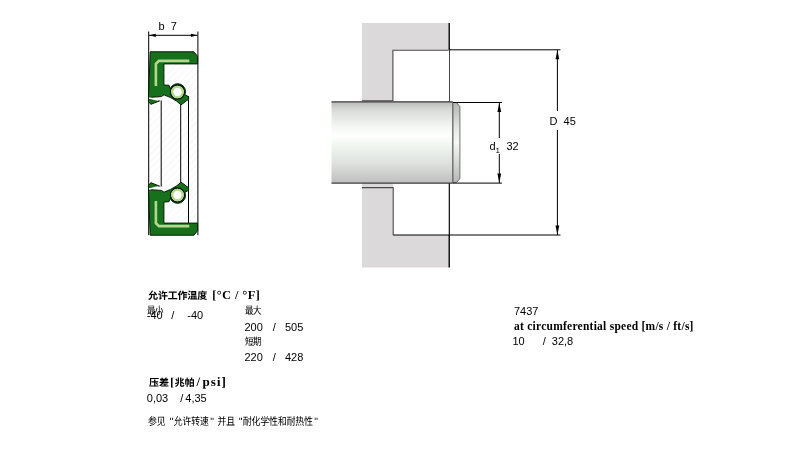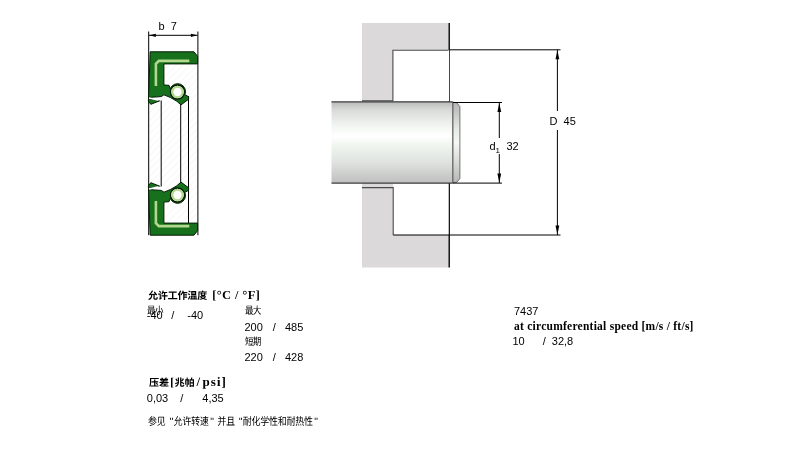--- a/index.html
+++ b/index.html
@@ -88,18 +88,18 @@
     <svg style="position:absolute;left:244.7px;top:332.6px" width="19" height="16" viewBox="0 -12 19 16">
       <path d="M3.8 -8.1V-7.4H8.1V-8.1ZM4.3 -2.5C4.6 -1.8 4.8 -1 4.9 -0.4L5.5 -0.6C5.4 -1.1 5.1 -2 4.9 -2.7ZM4.7 -5.6H7.2V-3.8H4.7ZM4.1 -6.3V-3.1H7.8V-6.3ZM6.9 -2.8C6.7 -2 6.4 -0.9 6.1 -0.2H3.5V0.5H8.2V-0.2H6.8C7 -0.9 7.3 -1.8 7.6 -2.6ZM1.1 -8.6C1 -7.3 0.7 -6.1 0.3 -5.3C0.5 -5.2 0.7 -5 0.8 -4.9C1.1 -5.3 1.2 -5.9 1.4 -6.5H1.9V-4.9L1.8 -4.5H0.4V-3.8H1.8C1.7 -2.5 1.4 -1 0.3 0.1C0.4 0.2 0.7 0.5 0.8 0.6C1.5 -0.2 1.9 -1.2 2.2 -2.2C2.5 -1.6 3 -0.8 3.2 -0.4L3.6 -1C3.4 -1.3 2.6 -2.6 2.3 -3C2.4 -3.3 2.4 -3.6 2.4 -3.8H3.6V-4.5H2.4L2.5 -4.9V-6.5H3.5V-7.2H1.5C1.6 -7.6 1.7 -8 1.7 -8.4Z M9.4 -1.5C9.2 -0.8 8.7 -0.1 8.2 0.4C8.4 0.5 8.6 0.7 8.8 0.8C9.2 0.3 9.7 -0.5 10 -1.3ZM10.7 -1.1C11 -0.7 11.4 0 11.5 0.4L12.1 0.1C11.9 -0.4 11.5 -1 11.1 -1.5ZM15.2 -7.4V-5.7H13.5V-7.4ZM12.9 -8.1V-4.4C12.9 -2.9 12.8 -0.9 12.1 0.4C12.2 0.5 12.5 0.7 12.6 0.9C13.1 -0.1 13.3 -1.4 13.4 -2.7H15.2V-0.2C15.2 -0 15.2 0 15.1 0C14.9 0.1 14.5 0.1 14 0C14.1 0.2 14.2 0.6 14.2 0.8C14.9 0.8 15.3 0.8 15.5 0.6C15.8 0.5 15.8 0.3 15.8 -0.2V-8.1ZM15.2 -5V-3.3H13.5C13.5 -3.7 13.5 -4 13.5 -4.4V-5ZM11.2 -8.4V-7.2H9.7V-8.4H9.1V-7.2H8.3V-6.5H9.1V-2.4H8.2V-1.7H12.4V-2.4H11.8V-6.5H12.4V-7.2H11.8V-8.4ZM9.7 -6.5H11.2V-5.6H9.7ZM9.7 -5H11.2V-4H9.7ZM9.7 -3.4H11.2V-2.4H9.7Z" fill="#000"></path>
     </svg>
     <svg style="position:absolute;left:148.8px;top:373.8px" width="81" height="16" viewBox="0 -12 81 16">
       <path d="M6.8 -2.6C7.3 -2.2 7.9 -1.5 8.2 -1.1L9.1 -1.8C8.8 -2.2 8.2 -2.8 7.6 -3.2ZM1 -8V-4.8C1 -3.3 1 -1.2 0.2 0.3C0.5 0.4 1 0.7 1.2 0.9C2 -0.6 2.2 -3.1 2.2 -4.8V-6.9H9.7V-8ZM5.1 -6.5V-4.7H2.6V-3.6H5.1V-0.6H2V0.5H9.5V-0.6H6.4V-3.6H9.2V-4.7H6.4V-6.5Z M16.6 -8.5C16.5 -8.1 16.2 -7.6 16 -7.2H14.1C13.9 -7.6 13.6 -8.1 13.3 -8.5L12.2 -8.1C12.4 -7.8 12.6 -7.5 12.8 -7.2H11V-6.1H14.2L14.1 -5.7H11.5V-4.6H13.7L13.5 -4.1H10.5V-3H12.8C12.2 -2 11.3 -1.3 10.3 -0.8C10.5 -0.5 10.9 0 11.1 0.3C11.5 0.1 11.8 -0.1 12.1 -0.4V0.6H19.5V-0.5H16.6V-1.4H18.7V-2.5H14L14.3 -3H19.5V-4.1H14.8L15 -4.6H18.6V-5.7H15.4L15.5 -6.1H19.1V-7.2H17.3C17.5 -7.5 17.8 -7.8 18 -8.2ZM15.3 -0.5H12.2C12.7 -0.9 13.1 -1.3 13.4 -1.7V-1.4H15.3Z M22 1.6V-8.3H24.7V-7.9L23.5 -7.7V1L24.7 1.2V1.6Z M26.3 -7.1C26.9 -6.3 27.5 -5.3 27.7 -4.6L28.8 -5.2C28.5 -5.9 27.9 -6.9 27.4 -7.6ZM33.8 -7.7C33.5 -6.9 32.9 -5.9 32.4 -5.2L33.3 -4.7C33.8 -5.3 34.5 -6.3 35 -7.1ZM31.1 -8.4V-1C31.1 0.4 31.5 0.7 32.6 0.7C32.8 0.7 33.7 0.7 34 0.7C34.9 0.7 35.2 0.3 35.4 -1C35 -1.1 34.6 -1.3 34.3 -1.5C34.2 -0.6 34.2 -0.4 33.9 -0.4C33.7 -0.4 32.9 -0.4 32.8 -0.4C32.4 -0.4 32.4 -0.5 32.4 -1V-3.3C33.2 -2.8 34.1 -2.2 34.6 -1.7L35.4 -2.7C34.8 -3.2 33.5 -4 32.6 -4.5L32.4 -4.2V-8.4ZM28.8 -8.4V-4.5L28.8 -4.1C27.8 -3.6 26.7 -3.2 26 -3L26.5 -1.8L28.7 -2.8C28.4 -1.7 27.7 -0.7 26.1 -0.1C26.3 0.2 26.7 0.7 26.8 1C29.7 -0.2 30 -2.3 30 -4.5V-8.4Z M42.2 -8.5C42.1 -8 42 -7.3 41.9 -6.7H40.6V0.9H41.7V0.4H43.8V0.8H45V-6.7H43C43.2 -7.2 43.3 -7.8 43.4 -8.4ZM41.7 -0.7V-2.6H43.8V-0.7ZM41.7 -3.7V-5.6H43.8V-3.7ZM36.2 -6.7V-1.2H37.1V-5.6H37.6V0.9H38.7V-5.6H39.2V-2.3C39.2 -2.2 39.2 -2.2 39.2 -2.2C39.1 -2.2 38.9 -2.2 38.8 -2.2C38.9 -1.9 39 -1.4 39 -1.2C39.4 -1.2 39.6 -1.2 39.9 -1.4C40.1 -1.6 40.1 -1.9 40.1 -2.3V-6.7H38.7V-8.5H37.6V-6.7Z M48.3 0.1H47.4L50.4 -8.6H51.2Z M56.1 -5.7Q56.8 -6.1 57.8 -6.1Q59 -6.1 59.6 -5.4Q60.2 -4.7 60.2 -3.1Q60.2 -1.5 59.5 -0.7Q58.8 0.1 57.5 0.1Q56.8 0.1 56.1 -0Q56.2 0.4 56.2 0.9V2.2L57 2.3V2.8H53.7V2.3L54.3 2.2V-5.4L53.7 -5.5V-6H56.1ZM58.4 -3Q58.4 -5.4 57.2 -5.4Q56.7 -5.4 56.2 -5.2V-0.7Q56.7 -0.5 57.2 -0.5Q58.4 -0.5 58.4 -3Z M66.5 -1.9Q66.5 -0.9 65.9 -0.4Q65.3 0.1 64.1 0.1Q63.7 0.1 63.1 0Q62.5 -0.1 62.2 -0.2V-1.8H62.6L62.9 -1Q63.1 -0.8 63.4 -0.6Q63.8 -0.5 64.2 -0.5Q64.7 -0.5 65 -0.7Q65.3 -0.9 65.3 -1.3Q65.3 -1.7 65 -1.9Q64.7 -2.1 63.9 -2.3Q62.9 -2.6 62.6 -3.1Q62.2 -3.6 62.2 -4.3Q62.2 -5.2 62.8 -5.6Q63.4 -6.1 64.3 -6.1Q65 -6.1 66.1 -5.9V-4.4H65.7L65.5 -5.1Q65.3 -5.3 65 -5.4Q64.6 -5.5 64.3 -5.5Q63.9 -5.5 63.7 -5.3Q63.4 -5.2 63.4 -4.8Q63.4 -4.5 63.7 -4.3Q64 -4.1 64.8 -3.8Q65.8 -3.5 66.1 -3.1Q66.5 -2.6 66.5 -1.9Z M70.7 -0.6 71.3 -0.4V0H68.2V-0.4L68.8 -0.6V-5.4L68.2 -5.5V-6H70.7ZM68.8 -8Q68.8 -8.5 69.1 -8.7Q69.3 -9 69.7 -9Q70.2 -9 70.4 -8.7Q70.7 -8.5 70.7 -8Q70.7 -7.6 70.4 -7.4Q70.2 -7.1 69.7 -7.1Q69.3 -7.1 69.1 -7.4Q68.8 -7.6 68.8 -8Z M73 1.7V1.3L74.3 1.1V-8.3L73 -8.6V-9H75.9V1.7Z" fill="#000"></path>
     </svg>
     <svg style="position:absolute;left:148.3px;top:413.2px" width="173" height="16" viewBox="0 -12 173 16">
       <path d="M4.9 -4.3C4.3 -3.7 3.1 -3.3 2.3 -3C2.4 -2.9 2.6 -2.6 2.7 -2.4C3.6 -2.8 4.7 -3.3 5.4 -3.9ZM5.7 -3C4.9 -2.3 3.4 -1.8 2.1 -1.5C2.3 -1.3 2.4 -1.1 2.5 -0.9C3.9 -1.2 5.3 -1.8 6.2 -2.7ZM6.8 -1.9C5.8 -0.7 3.8 -0.1 1.6 0.2C1.7 0.4 1.8 0.7 1.9 0.9C4.2 0.5 6.3 -0.2 7.4 -1.5ZM1.6 -6.3C1.8 -6.3 2.1 -6.4 3.6 -6.5C3.5 -6.1 3.3 -5.8 3.2 -5.5H0.5V-4.8H2.7C2.1 -3.9 1.3 -3.2 0.3 -2.7C0.5 -2.5 0.8 -2.2 0.9 -2.1C1.9 -2.7 2.9 -3.6 3.6 -4.8H5.4C6.1 -3.7 7.1 -2.6 8.1 -2.1C8.2 -2.3 8.5 -2.6 8.6 -2.8C7.7 -3.2 6.8 -3.9 6.2 -4.8H8.5V-5.5H3.9C4.1 -5.8 4.2 -6.2 4.4 -6.5L6.8 -6.7C7.1 -6.4 7.3 -6.2 7.4 -6L8 -6.5C7.5 -7.1 6.5 -8 5.7 -8.6L5.2 -8.2C5.5 -7.9 5.9 -7.6 6.2 -7.3L2.8 -7.1C3.3 -7.5 3.9 -8 4.4 -8.6L3.8 -9C3.2 -8.2 2.3 -7.5 2 -7.3C1.8 -7.2 1.6 -7 1.4 -7C1.5 -6.8 1.6 -6.4 1.6 -6.3Z M13.4 -3.2V-0.5C13.4 0.4 13.6 0.6 14.5 0.6C14.7 0.6 15.9 0.6 16.1 0.6C16.9 0.6 17.1 0.2 17.2 -1.5C17 -1.5 16.7 -1.6 16.6 -1.8C16.5 -0.3 16.5 -0.1 16 -0.1C15.8 -0.1 14.8 -0.1 14.5 -0.1C14.1 -0.1 14 -0.2 14 -0.5V-3.2ZM12.8 -6.5C12.7 -2.8 12.6 -0.7 9.2 0.2C9.3 0.3 9.5 0.6 9.6 0.8C13.1 -0.2 13.4 -2.5 13.5 -6.5ZM10.3 -8.3V-2.2H11V-7.5H15.3V-2.2H16.1V-8.3Z M24.8 -5H24.1L24 -7.2H24.9ZM22.9 -5H22.2L22.1 -7.2H23Z M27 -4.1C27.2 -4.2 27.4 -4.2 28.7 -4.3C28.6 -1.9 28.2 -0.5 25.9 0.2C26.1 0.4 26.3 0.7 26.3 0.9C28.8 0 29.2 -1.6 29.4 -4.4L30.7 -4.5V-0.6C30.7 0.4 31 0.6 31.8 0.6C32 0.6 33 0.6 33.2 0.6C34 0.6 34.2 0.1 34.2 -1.7C34.1 -1.8 33.8 -2 33.6 -2.1C33.6 -0.4 33.5 -0.1 33.1 -0.1C32.9 -0.1 32 -0.1 31.9 -0.1C31.5 -0.1 31.4 -0.2 31.4 -0.6V-4.6L32.5 -4.7C32.7 -4.4 32.9 -4.1 33 -3.8L33.6 -4.3C33.2 -5.1 32.2 -6.6 31.5 -7.6L30.9 -7.2C31.3 -6.7 31.7 -6 32.1 -5.4L27.9 -5.1C28.7 -6.1 29.5 -7.3 30.1 -8.7L29.4 -9C28.8 -7.5 27.8 -6 27.5 -5.6C27.1 -5.2 26.9 -4.9 26.7 -4.9C26.8 -4.6 26.9 -4.2 27 -4.1Z M35.5 -8.1C35.9 -7.6 36.5 -6.9 36.8 -6.5L37.3 -7C37 -7.5 36.4 -8.1 35.9 -8.6ZM37.6 -3.8V-3.1H40V0.8H40.7V-3.1H42.9V-3.8H40.7V-6.4H42.6V-7.2H39.1C39.2 -7.7 39.3 -8.2 39.4 -8.8L38.7 -8.9C38.5 -7.5 38.1 -6.1 37.5 -5.2C37.7 -5.1 38 -4.9 38.1 -4.8C38.4 -5.2 38.6 -5.8 38.8 -6.4H40V-3.8ZM36.2 0.5C36.4 0.3 36.6 0.1 38 -1C38 -1.2 37.9 -1.5 37.8 -1.7L36.9 -0.9V-5.6H34.8V-4.8H36.2V-1C36.2 -0.6 36 -0.3 35.9 -0.2C36 -0 36.2 0.3 36.2 0.5Z M43.9 -3.5C43.9 -3.6 44.2 -3.7 44.5 -3.7H45.3V-2.1L43.5 -1.8L43.6 -1L45.3 -1.4V0.8H45.9V-1.5L47.2 -1.8L47.1 -2.5L45.9 -2.3V-3.7H46.9V-4.4H45.9V-6H45.3V-4.4H44.4C44.7 -5.1 45 -6 45.2 -6.9H46.9V-7.7H45.4C45.5 -8 45.6 -8.4 45.6 -8.7L45 -8.9C44.9 -8.5 44.9 -8.1 44.8 -7.7H43.6V-6.9H44.6C44.4 -6.1 44.2 -5.3 44.1 -5.1C43.9 -4.6 43.8 -4.3 43.7 -4.2C43.7 -4 43.8 -3.7 43.9 -3.5ZM46.9 -5.7V-4.9H48.2C48.1 -4.2 47.9 -3.5 47.7 -2.9H50.3C50 -2.4 49.6 -1.8 49.2 -1.2C48.9 -1.5 48.6 -1.7 48.3 -1.9L47.9 -1.4C48.8 -0.7 49.8 0.2 50.4 0.9L50.8 0.2C50.5 -0.1 50.2 -0.4 49.7 -0.8C50.3 -1.7 50.9 -2.7 51.3 -3.5L50.9 -3.7L50.8 -3.7H48.6L48.9 -4.9H51.7V-5.7H49.1L49.4 -6.9H51.4V-7.7H49.6L49.8 -8.8L49.2 -8.9L48.9 -7.7H47.3V-6.9H48.7L48.4 -5.7Z M52.5 -8.1C53 -7.5 53.6 -6.7 53.9 -6.2L54.4 -6.7C54.1 -7.2 53.5 -8 53 -8.5ZM54.3 -5.1H52.3V-4.4H53.6V-1.1C53.2 -0.9 52.7 -0.4 52.3 0.1L52.7 0.8C53.2 0.1 53.6 -0.5 54 -0.5C54.2 -0.5 54.4 -0.1 54.8 0.1C55.4 0.5 56.2 0.6 57.2 0.6C58.1 0.6 59.6 0.6 60.3 0.5C60.3 0.3 60.4 -0.1 60.5 -0.3C59.6 -0.1 58.3 -0.1 57.3 -0.1C56.3 -0.1 55.5 -0.1 55 -0.5C54.6 -0.7 54.4 -0.9 54.3 -1ZM55.7 -5.6H57.1V-4.2H55.7ZM57.8 -5.6H59.3V-4.2H57.8ZM57.1 -8.9V-7.8H54.7V-7.1H57.1V-6.2H55.1V-3.6H56.8C56.3 -2.7 55.4 -1.8 54.6 -1.4C54.8 -1.3 55 -1 55.1 -0.8C55.8 -1.3 56.6 -2.1 57.1 -3V-0.5H57.8V-3C58.5 -2.3 59.3 -1.6 59.7 -1L60.2 -1.5C59.7 -2.1 58.8 -3 58 -3.6H59.9V-6.2H57.8V-7.1H60.3V-7.8H57.8V-8.9Z M65.4 -5H64.7L64.6 -7.2H65.5ZM63.5 -5H62.8L62.7 -7.2H63.6Z M75.1 -5.9V-3.6H72.6V-3.9V-5.9ZM75.7 -8.9C75.5 -8.3 75.1 -7.4 74.8 -6.7H70.2V-5.9H71.9V-3.9V-3.6H69.9V-2.9H71.9C71.7 -1.7 71.3 -0.6 69.9 0.3C70 0.4 70.3 0.7 70.4 0.9C72 -0.1 72.5 -1.5 72.6 -2.9H75.1V0.8H75.8V-2.9H77.8V-3.6H75.8V-5.9H77.6V-6.7H75.6C75.8 -7.3 76.1 -8 76.4 -8.7ZM71.3 -8.6C71.7 -8 72.1 -7.2 72.2 -6.7L72.9 -7.1C72.7 -7.6 72.3 -8.4 71.9 -8.9Z M80 -8.3V-0.4H78.6V0.4H86.6V-0.4H85.3V-8.3ZM80.7 -0.4V-2.3H84.6V-0.4ZM80.7 -4.9H84.6V-3H80.7ZM80.7 -5.7V-7.5H84.6V-5.7Z M94 -5H93.2L93.1 -7.2H94.1ZM92.1 -5H91.4L91.3 -7.2H92.2Z M100.1 -4.5C100.4 -3.7 100.8 -2.7 100.9 -2.1L101.5 -2.4C101.4 -3 101 -4 100.6 -4.7ZM102 -8.9V-6.5H99.9V-5.7H102V-0.1C102 0.1 101.9 0.1 101.8 0.1C101.7 0.1 101.3 0.1 100.8 0.1C100.9 0.3 101 0.6 101 0.8C101.7 0.8 102.1 0.8 102.3 0.7C102.5 0.6 102.6 0.3 102.6 -0.1V-5.7H103.4V-6.5H102.6V-8.9ZM95.5 -6.1V0.8H96.1V-5.4H96.8V0.1H97.3V-5.4H97.9V0.1H98.4V-5.4H99V0C99 0.1 99 0.2 98.9 0.2C98.9 0.2 98.7 0.2 98.4 0.1C98.5 0.3 98.6 0.6 98.6 0.8C99 0.8 99.2 0.8 99.4 0.7C99.6 0.6 99.6 0.4 99.6 0V-6.1H97.4C97.6 -6.6 97.7 -7.1 97.8 -7.6H99.8V-8.3H95.3V-7.6H97.1C97 -7.1 96.9 -6.6 96.8 -6.1Z M111.3 -7.4C110.7 -6.2 109.8 -5.2 108.9 -4.3V-8.7H108.2V-3.7C107.6 -3.2 107 -2.8 106.5 -2.4C106.6 -2.3 106.8 -2 106.9 -1.8C107.3 -2.1 107.8 -2.4 108.2 -2.7V-0.9C108.2 0.3 108.4 0.7 109.3 0.7C109.5 0.7 110.7 0.7 110.9 0.7C111.9 0.7 112.1 -0 112.1 -2C111.9 -2.1 111.7 -2.3 111.5 -2.4C111.4 -0.6 111.4 -0.1 110.9 -0.1C110.6 -0.1 109.6 -0.1 109.4 -0.1C109 -0.1 108.9 -0.3 108.9 -0.8V-3.3C110 -4.3 111.1 -5.5 111.9 -6.9ZM106.4 -8.9C105.8 -7.3 104.9 -5.7 104 -4.7C104.1 -4.5 104.3 -4.1 104.4 -3.9C104.8 -4.3 105.1 -4.8 105.4 -5.3V0.8H106.1V-6.6C106.5 -7.2 106.8 -8 107 -8.7Z M116.4 -3.7V-2.9H112.9V-2.2H116.4V-0.1C116.4 0 116.4 0.1 116.2 0.1C116 0.1 115.4 0.1 114.7 0.1C114.8 0.3 115 0.6 115 0.8C115.8 0.8 116.3 0.8 116.7 0.7C117 0.6 117.1 0.3 117.1 -0.1V-2.2H120.7V-2.9H117.1V-3.3C117.9 -3.8 118.7 -4.4 119.3 -5L118.9 -5.4L118.7 -5.3H114.4V-4.6H118C117.5 -4.3 117 -3.9 116.4 -3.7ZM116.1 -8.7C116.4 -8.2 116.7 -7.6 116.8 -7.1H114.8L115.2 -7.3C115 -7.8 114.6 -8.4 114.3 -8.8L113.7 -8.5C114 -8.1 114.4 -7.5 114.5 -7.1H113V-5H113.7V-6.4H119.9V-5H120.6V-7.1H119.1C119.4 -7.6 119.7 -8.1 120 -8.6L119.3 -8.8C119.1 -8.3 118.7 -7.6 118.4 -7.1H117L117.4 -7.4C117.3 -7.8 117 -8.5 116.7 -9Z M122.6 -8.9V0.8H123.3V-8.9ZM121.8 -6.9C121.7 -6 121.6 -4.9 121.3 -4.2L121.9 -3.9C122.1 -4.7 122.3 -5.9 122.3 -6.8ZM123.3 -7C123.6 -6.4 123.9 -5.6 124 -5.1L124.5 -5.4C124.4 -5.9 124.1 -6.6 123.8 -7.2ZM124.1 -0.3V0.5H129.5V-0.3H127.3V-2.9H129.1V-3.7H127.3V-5.9H129.3V-6.7H127.3V-8.9H126.6V-6.7H125.5C125.6 -7.2 125.7 -7.7 125.8 -8.3L125.2 -8.4C125 -7 124.6 -5.5 124.1 -4.6C124.3 -4.5 124.6 -4.3 124.7 -4.2C124.9 -4.7 125.1 -5.3 125.3 -5.9H126.6V-3.7H124.7V-2.9H126.6V-0.3Z M134.6 -7.9V0.4H135.2V-0.5H137.2V0.3H137.9V-7.9ZM135.2 -1.3V-7.2H137.2V-1.3ZM133.7 -8.8C133 -8.4 131.6 -8.1 130.4 -7.9C130.4 -7.7 130.5 -7.5 130.6 -7.3C131 -7.3 131.5 -7.4 132 -7.5V-5.8H130.3V-5H131.9C131.5 -3.7 130.7 -2.2 130.1 -1.4C130.2 -1.2 130.4 -0.9 130.4 -0.7C131 -1.4 131.6 -2.6 132 -3.9V0.8H132.7V-3.8C133.1 -3.2 133.6 -2.4 133.8 -2L134.2 -2.7C134 -3 133 -4.4 132.7 -4.8V-5H134.2V-5.8H132.7V-7.7C133.3 -7.8 133.8 -8 134.2 -8.2Z M143.8 -4.5C144.2 -3.7 144.5 -2.7 144.7 -2.1L145.2 -2.4C145.1 -3 144.8 -4 144.4 -4.7ZM145.7 -8.9V-6.5H143.7V-5.7H145.7V-0.1C145.7 0.1 145.7 0.1 145.6 0.1C145.4 0.1 145 0.1 144.5 0.1C144.6 0.3 144.7 0.6 144.8 0.8C145.4 0.8 145.8 0.8 146 0.7C146.3 0.6 146.4 0.3 146.4 -0.1V-5.7H147.1V-6.5H146.4V-8.9ZM139.3 -6.1V0.8H139.8V-5.4H140.6V0.1H141V-5.4H141.7V0.1H142.2V-5.4H142.8V0C142.8 0.1 142.8 0.2 142.7 0.2C142.6 0.2 142.4 0.2 142.2 0.1C142.2 0.3 142.3 0.6 142.3 0.8C142.7 0.8 143 0.8 143.1 0.7C143.3 0.6 143.4 0.4 143.4 0V-6.1H141.2C141.3 -6.6 141.4 -7.1 141.6 -7.6H143.6V-8.3H139V-7.6H140.9C140.8 -7.1 140.7 -6.6 140.6 -6.1Z M150.4 -1.2C150.5 -0.5 150.6 0.3 150.6 0.8L151.2 0.7C151.2 0.2 151.1 -0.6 151 -1.3ZM152.2 -1.2C152.5 -0.6 152.7 0.3 152.8 0.8L153.4 0.6C153.3 0.1 153.1 -0.7 152.8 -1.3ZM154.1 -1.3C154.5 -0.6 155 0.3 155.2 0.9L155.9 0.5C155.6 -0 155.1 -0.9 154.7 -1.5ZM148.9 -1.5C148.6 -0.8 148.1 0.1 147.7 0.6L148.3 0.9C148.7 0.3 149.2 -0.5 149.5 -1.3ZM149.3 -8.9V-7.4H147.9V-6.7H149.3V-5L147.7 -4.6L147.9 -3.8L149.3 -4.3V-2.7C149.3 -2.5 149.2 -2.5 149.1 -2.5C149 -2.5 148.6 -2.5 148.2 -2.5C148.3 -2.3 148.4 -2 148.4 -1.8C149 -1.8 149.3 -1.8 149.6 -1.9C149.8 -2 149.9 -2.2 149.9 -2.7V-4.5L151 -4.9L150.9 -5.6L149.9 -5.2V-6.7H150.9V-7.4H149.9V-8.9ZM152.4 -8.9 152.4 -7.4H151.1V-6.7H152.3C152.3 -6 152.2 -5.4 152.2 -4.8L151.4 -5.4L151.1 -4.8C151.4 -4.6 151.7 -4.4 152 -4.2C151.7 -3.4 151.3 -2.8 150.6 -2.3C150.8 -2.2 150.9 -1.9 151 -1.7C151.8 -2.2 152.2 -2.9 152.5 -3.7C152.9 -3.4 153.3 -3.1 153.6 -2.8L153.9 -3.4C153.6 -3.7 153.2 -4.1 152.7 -4.4C152.9 -5.1 152.9 -5.8 153 -6.7H154.2C154.1 -3.6 154.1 -1.7 155.2 -1.7C155.7 -1.7 155.9 -2 156 -3.3C155.8 -3.3 155.6 -3.4 155.5 -3.6C155.4 -2.7 155.4 -2.4 155.2 -2.4C154.7 -2.4 154.7 -4 154.8 -7.4H153L153 -8.9Z M157.6 -8.9V0.8H158.3V-8.9ZM156.8 -6.9C156.7 -6 156.6 -4.9 156.3 -4.2L156.9 -3.9C157.1 -4.7 157.3 -5.9 157.3 -6.8ZM158.3 -7C158.6 -6.4 158.9 -5.6 159 -5.1L159.5 -5.4C159.4 -5.9 159.1 -6.6 158.8 -7.2ZM159.1 -0.3V0.5H164.5V-0.3H162.3V-2.9H164.1V-3.7H162.3V-5.9H164.3V-6.7H162.3V-8.9H161.6V-6.7H160.5C160.6 -7.2 160.7 -7.7 160.8 -8.3L160.2 -8.4C160 -7 159.6 -5.5 159.1 -4.6C159.3 -4.5 159.6 -4.3 159.7 -4.2C159.9 -4.7 160.1 -5.3 160.3 -5.9H161.6V-3.7H159.7V-2.9H161.6V-0.3Z M169.4 -5H168.7L168.6 -7.2H169.5ZM167.5 -5H166.8L166.7 -7.2H167.6Z" fill="#000"></path>
     </svg>
     <div class="sans" style="left:146.8px;top:310px">-40<span style="padding:0 0 0 8.5px">/</span><span style="padding:0 0 0 13px">-40</span></div>
-    <div class="sans" style="left:244.5px;top:322.0px">200<span style="padding:0 0 0 10px">/</span><span style="padding:0 0 0 9px">485</span></div>
+    <div class="sans" style="left:244.5px;top:322.0px">200<span style="padding:0 0 0 10px">/</span><span style="padding:0 0 0 9px">505</span></div>
     <div class="sans" style="left:244.5px;top:351.8px">220<span style="padding:0 0 0 10px">/</span><span style="padding:0 0 0 9px">428</span></div>
-    <div class="sans" style="left:146.8px;top:393.4px">0,03<span style="padding:0 0 0 12px">/</span><span style="padding:0 0 0 19px">4,35</span></div>
+    <div class="sans" style="left:146.8px;top:393.4px">0,03<span style="padding:0 0 0 12px">/</span><span style="padding:0 0 0 2px">4,35</span></div>
     <div class="sans" style="left:514px;top:306.3px">7437</div>
     <div class="serb" style="left:514px;top:321.2px">at circumferential speed [m/s / ft/s]</div>
     <div class="sans" style="left:512.5px;top:336.0px">10<span style="padding:0 0 0 18px">/</span><span style="padding:0 18px 0 6px">32,8</span></div>
   </div>
 </body></html>

